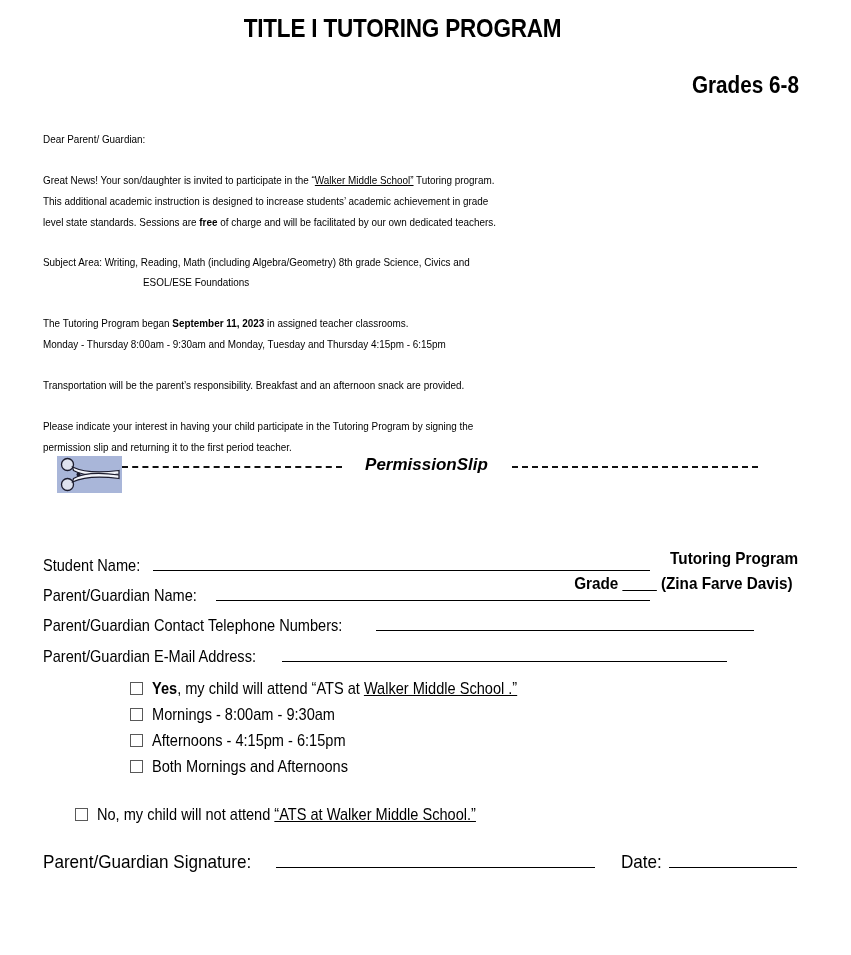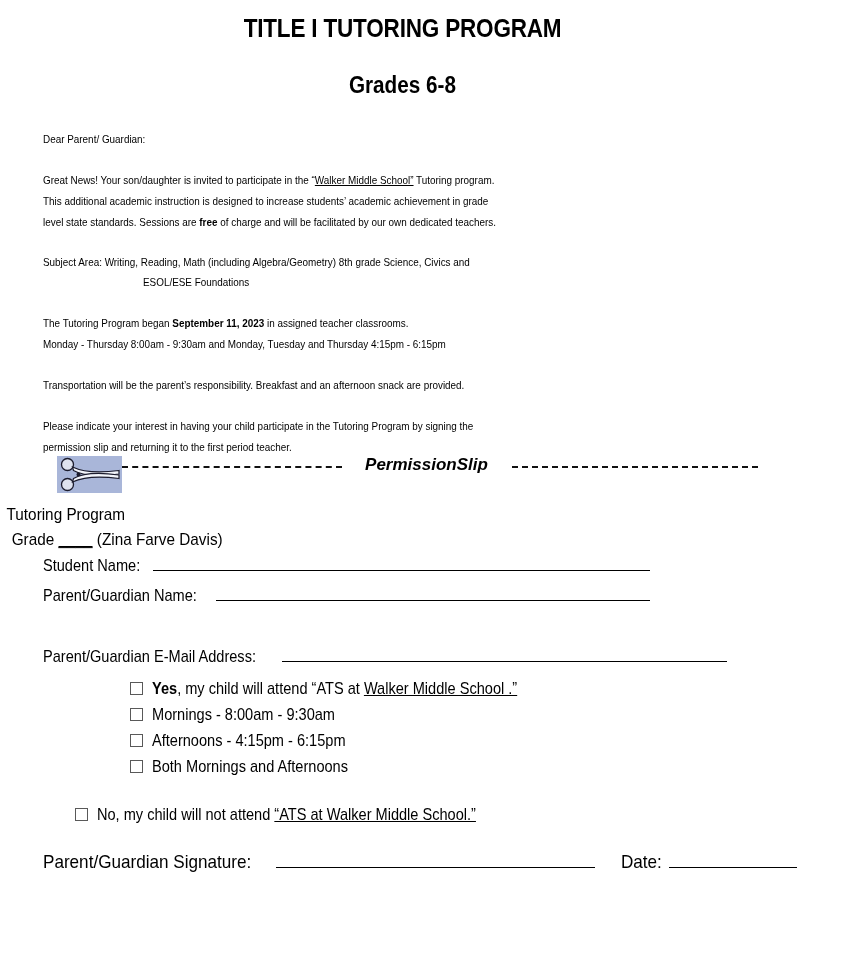--- a/index.html
+++ b/index.html
@@ -41,21 +41,21 @@
     font-size: 25px;
     font-weight: bold;
     letter-spacing: -0.2px;
   }
   .title-main .cond { transform-origin: center center; }
 
   .title-sub {
     position: absolute;
     left: 0; top: 72px;
     width: 805px;
-    text-align: center;
+    text-align: right;
     font-size: 23px;
     font-weight: bold;
   }
   .title-sub .cond { transform-origin: center center; }
 
   .body-line {
     position: absolute;
     left: 43px;
     font-size: 11px;
     line-height: 20px;
@@ -106,23 +106,24 @@
     position: absolute;
     left: 390px; top: 11px;
     width: 246px;
     border-top: 2px dashed #111;
   }
 
   .centered-bold {
     position: absolute;
     left: 0;
     width: 805px;
-    text-align: left;
+    text-align: right;
     font-size: 17px;
-    font-weight: normal;
+    font-weight: bold;
+    margin-top: 44px;
   }
   .centered-bold .cond { transform-origin: center center; }
 
   .field-row {
     position: absolute;
     left: 43px;
     font-size: 16.2px;
     white-space: nowrap;
     height: 22px;
   }
@@ -214,20 +215,23 @@
   <div class="centered-bold" style="top:530px"><span class="cond"><span>Grade </span><span class="u">____</span><span> (Zina Farve Davis)</span></span></div>
 
   <div class="field-row" style="top:556px">
     <span class="field-label"><span class="cond">Student Name:</span></span><span class="rule" style="width:497px"></span>
   </div>
 
   <div class="field-row" style="top:586px">
     <span class="field-label"><span class="cond">Parent/Guardian Name:</span></span><span class="rule" style="width:434px"></span>
   </div>
 
+  <div class="field-row" style="top:616px">
+    <span class="field-label"><span class="cond">Parent/Guardian Contact Telephone Numbers:</span></span><span class="rule" style="width:378px; margin-left:0"></span>
+  </div>
 
   <div class="field-row" style="top:647px">
     <span class="field-label"><span class="cond">Parent/Guardian E-Mail Address:</span></span><span class="rule" style="width:445px"></span>
   </div>
 
   <div class="opt-row" style="left:130px; top:679px">
     <span class="cbox"></span><span class="opt-text"><span class="cond"><span class="b">Yes</span><span>, my child will attend “ATS at </span><span class="u">Walker Middle School .”</span></span></span>
   </div>
 
   <div class="opt-row" style="left:130px; top:705px">

